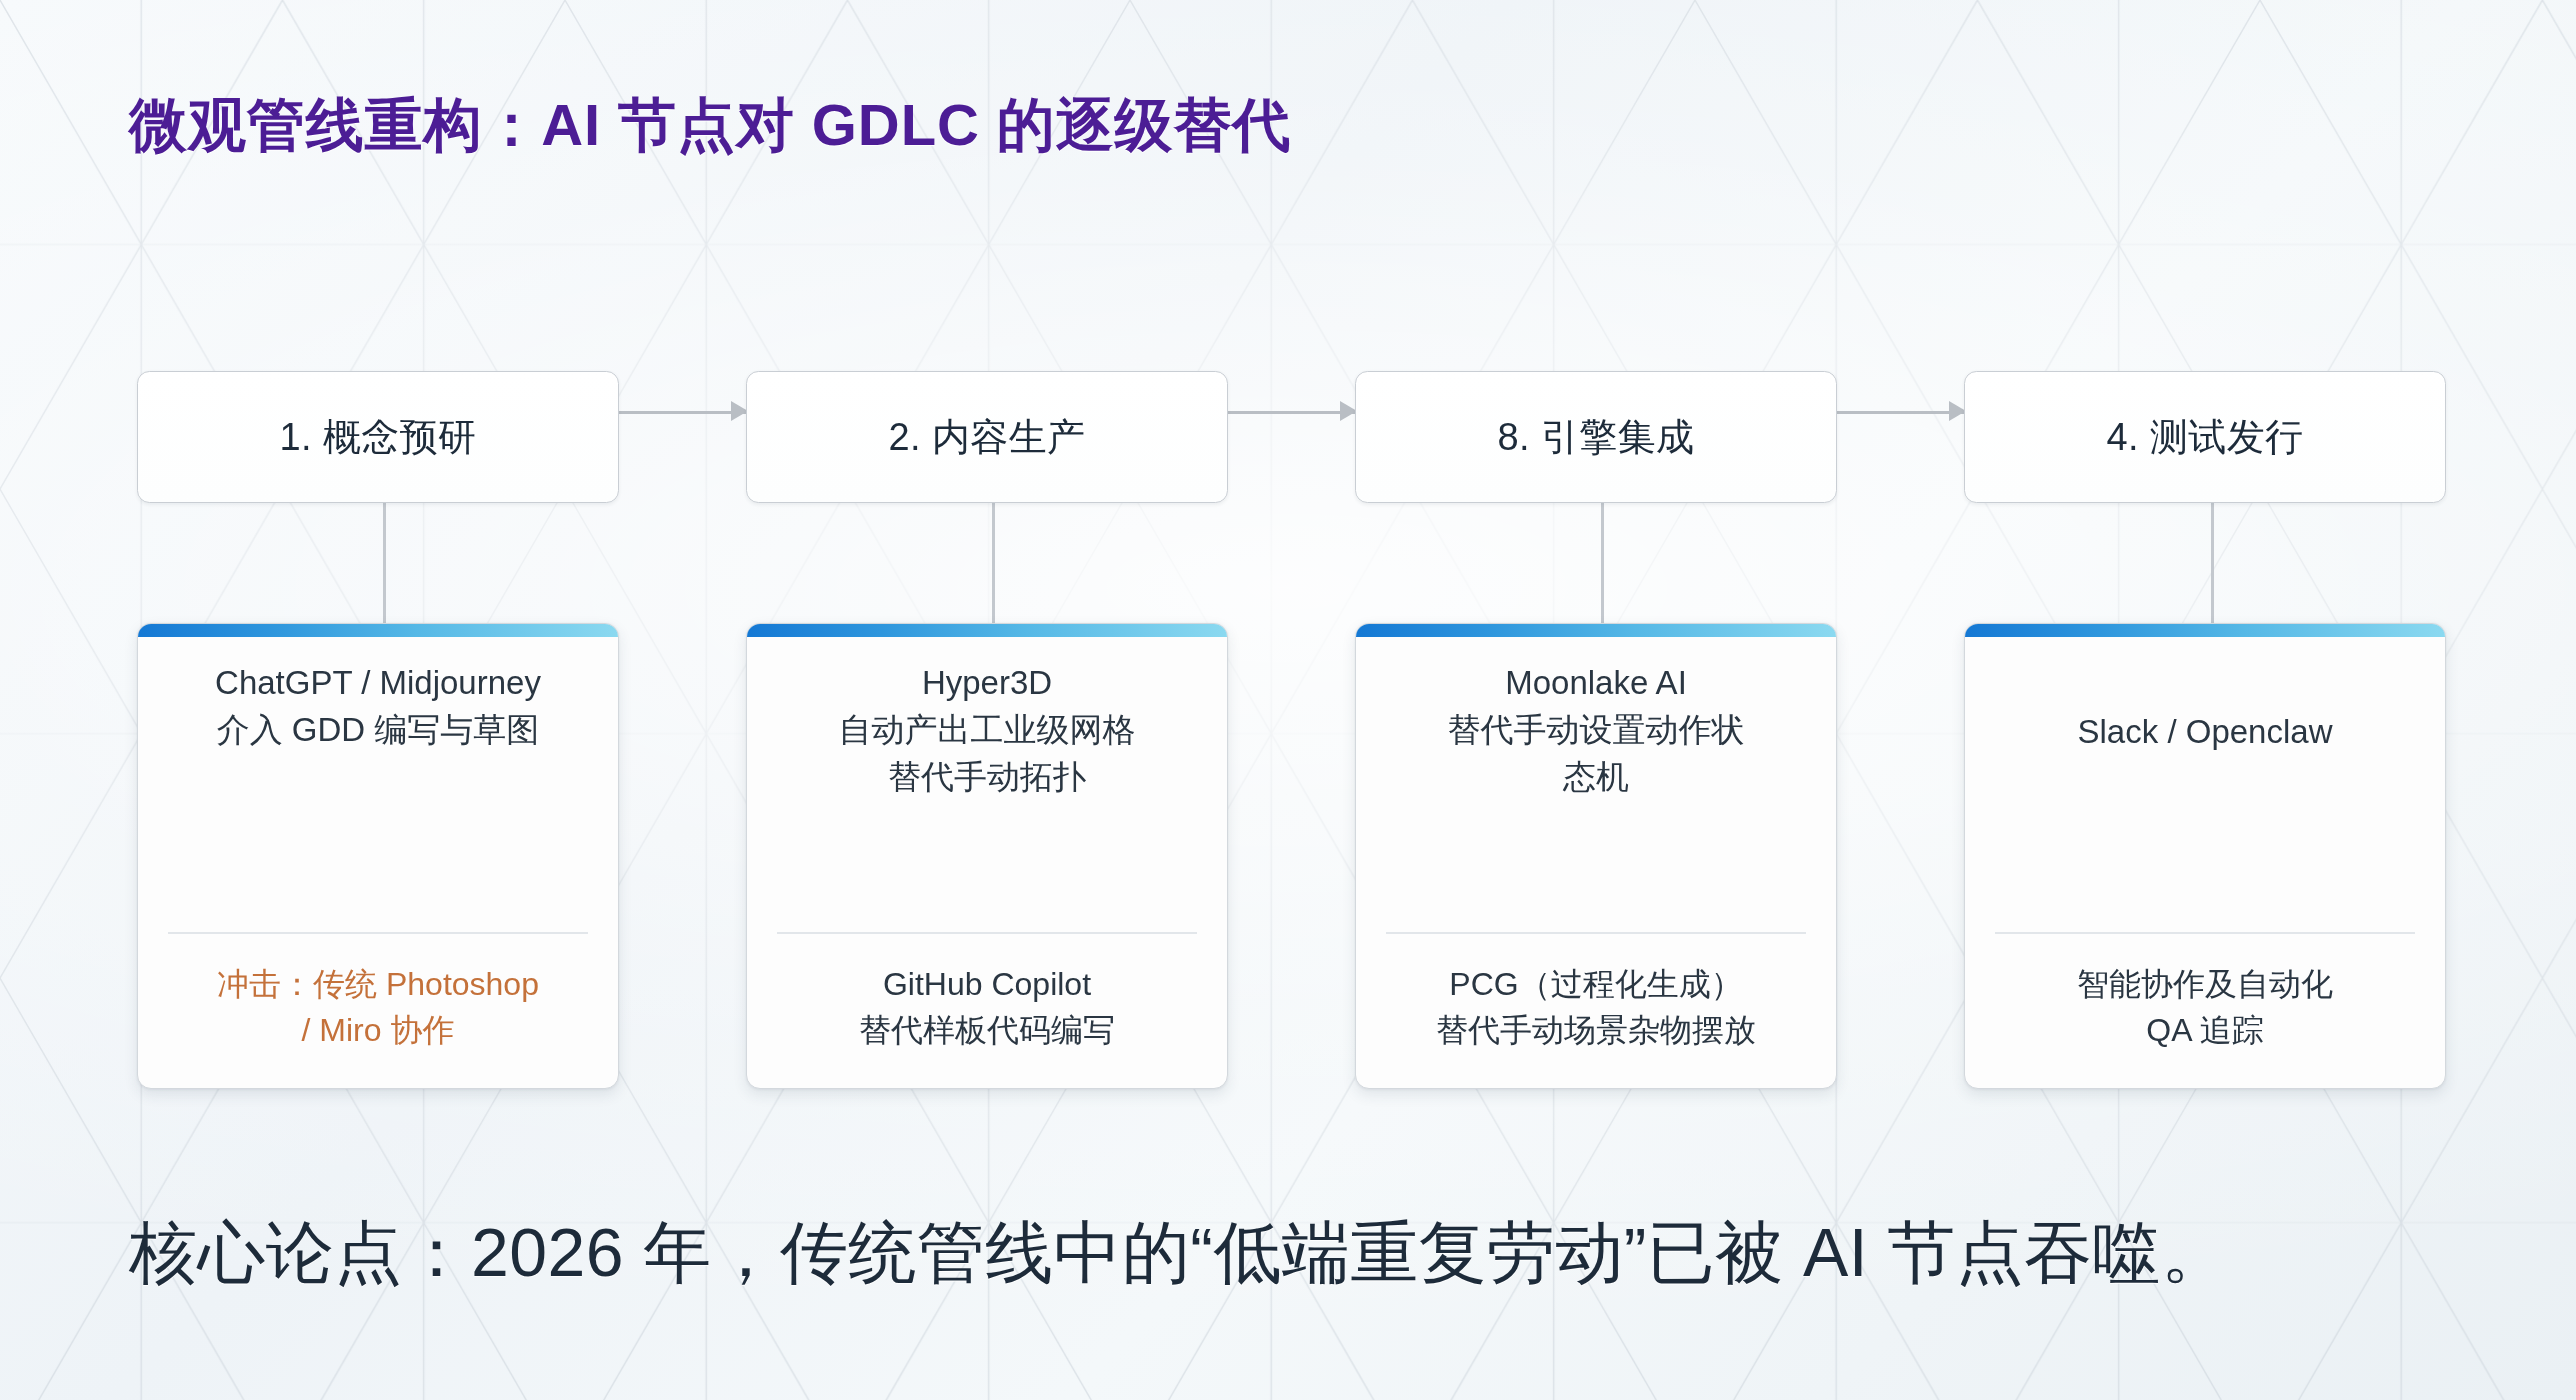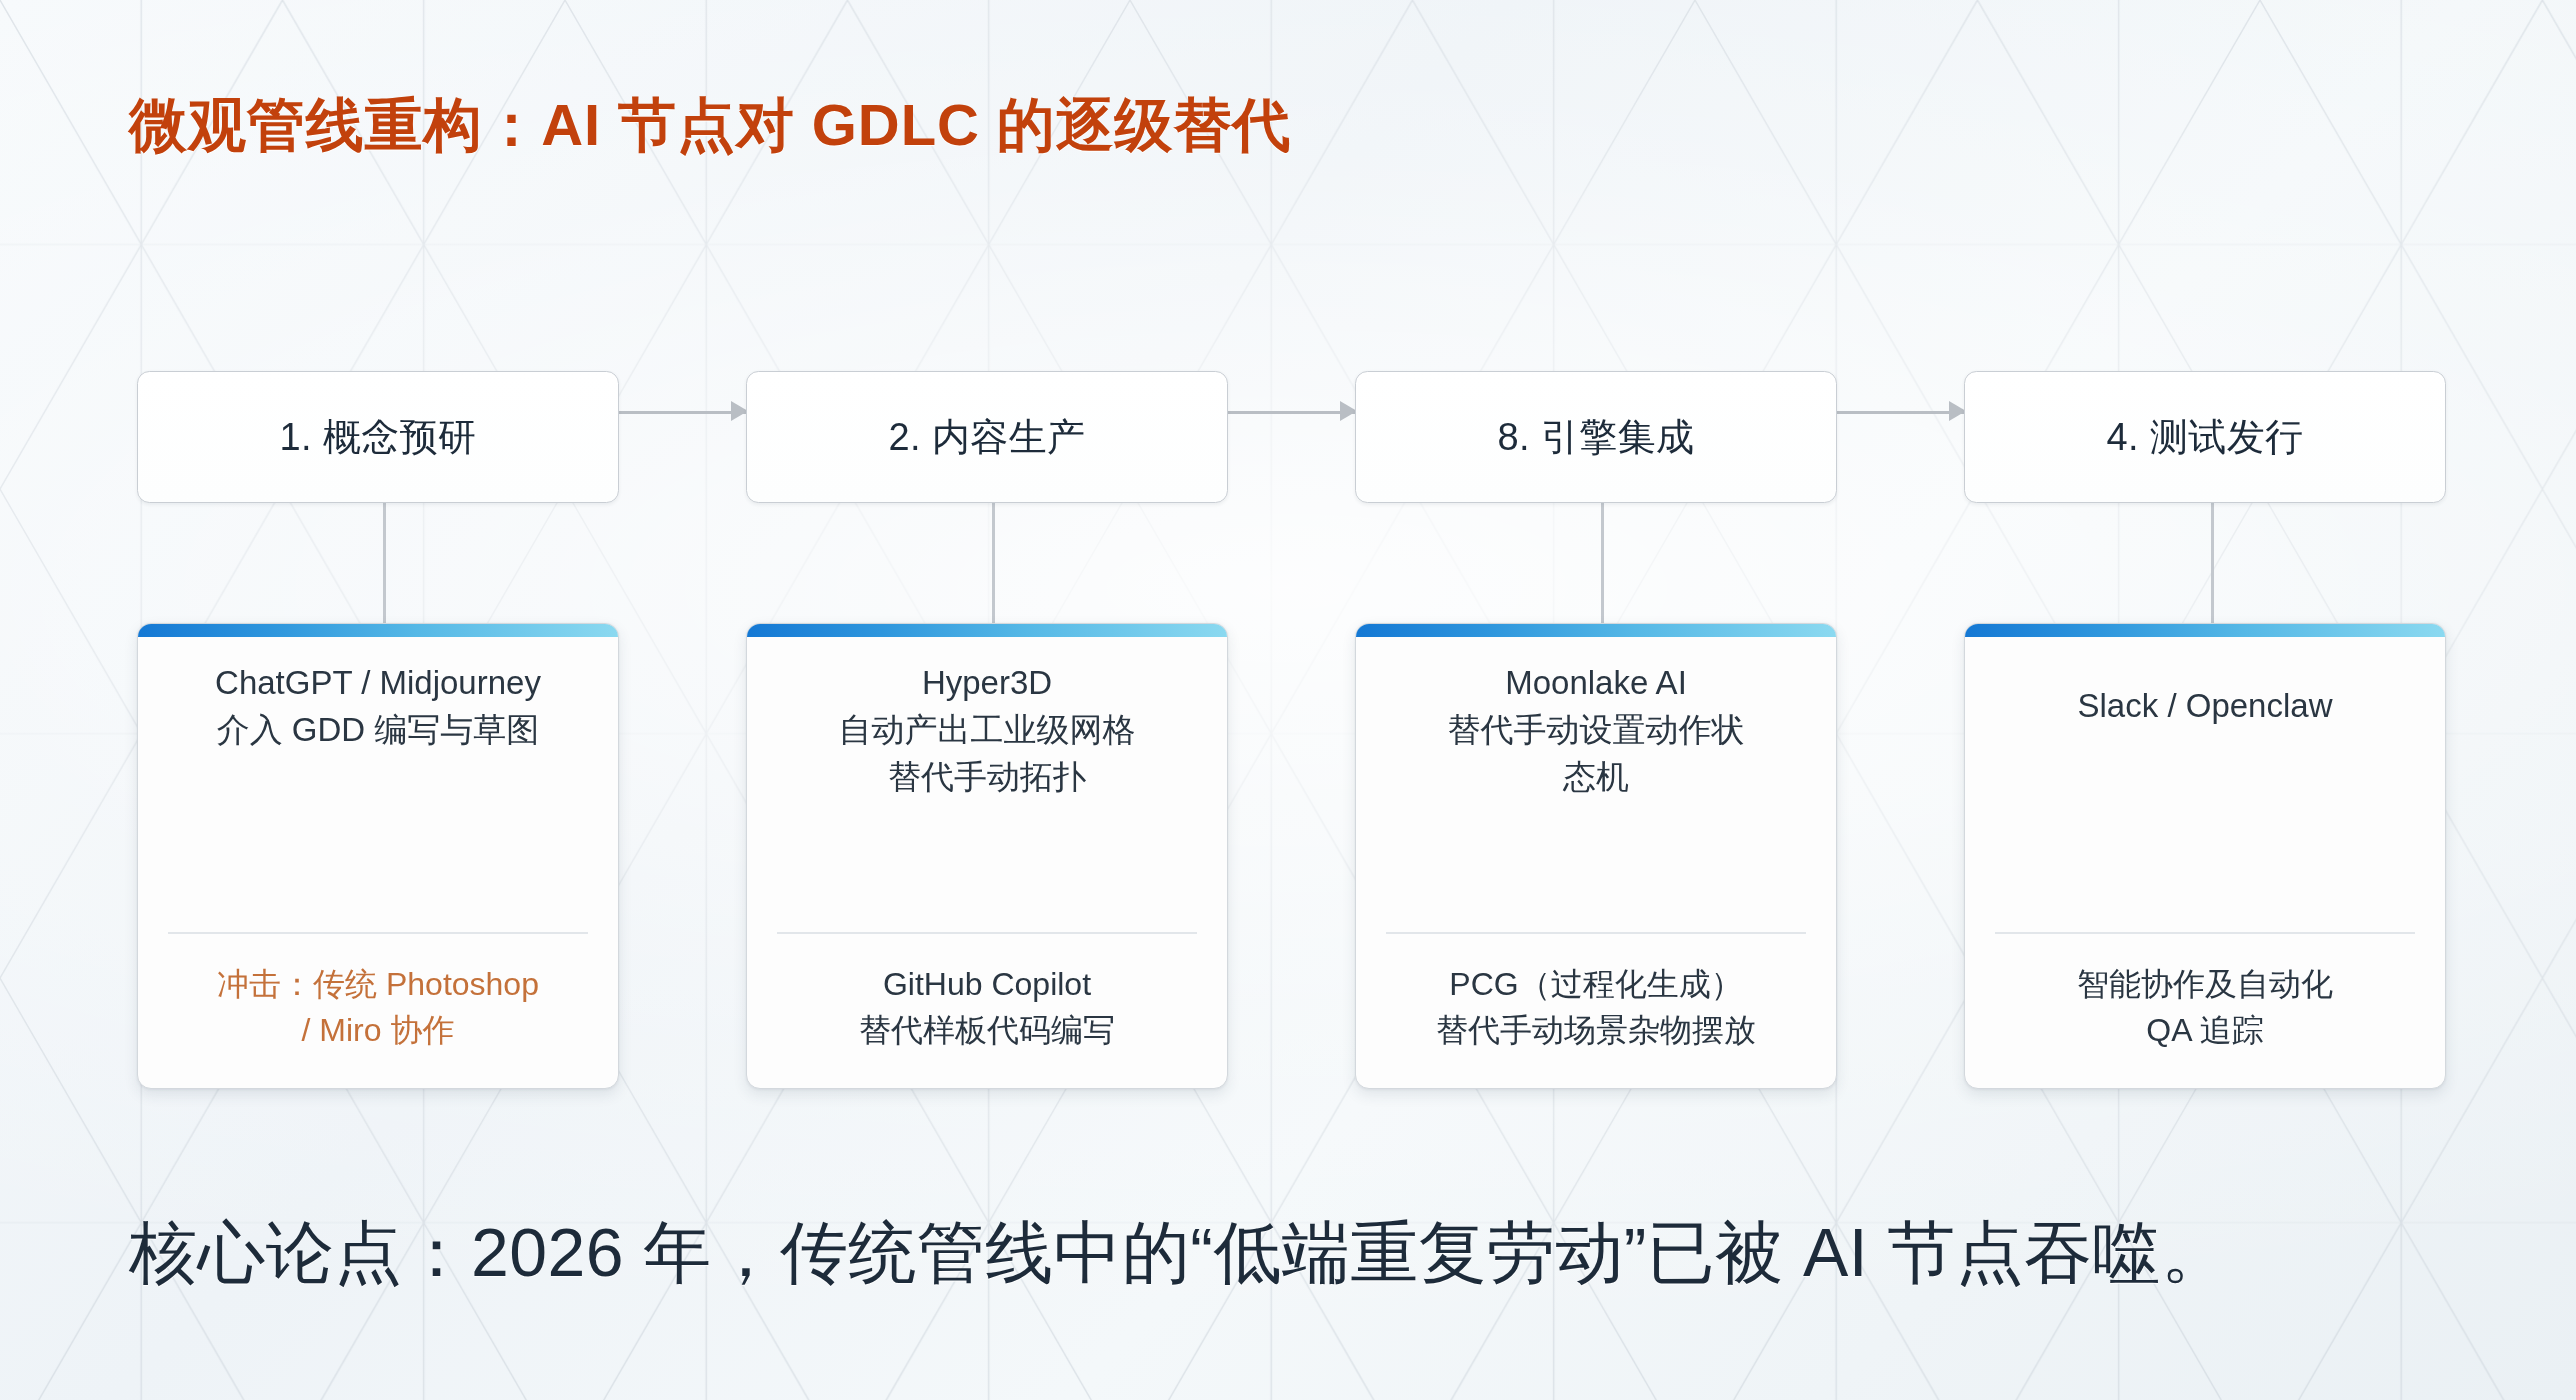--- a/index.html
+++ b/index.html
@@ -21,21 +21,21 @@
   #sheen {
     position:absolute; inset:0; z-index:1; pointer-events:none;
     background:radial-gradient(ellipse 120% 70% at 50% 42%,rgba(255,255,255,.85) 0%,rgba(255,255,255,.25) 45%,rgba(255,255,255,0) 78%);
   }
   #page { position:relative; z-index:2; width:100%; height:100%; }
 
   
   #title {
     position:absolute; left:129px; top:87px;
     font-size:58px; font-weight:bold; letter-spacing:0.9px;
-    color:#c2410c;
+    color:#4c1d95;
     text-shadow:0 0.9px 0 rgba(255,255,255,.9);
     white-space:nowrap;
   }
 
   
   .col { position:absolute; width:482px; top:0; }
   .c0 { left:137px; } .c1 { left:746px; } .c2 { left:1355px; } .c3 { left:1964px; }
 
   
   .stage {
@@ -102,21 +102,21 @@
     height:1.8px; background:#e2e6ea; margin:0 7px; flex:0 0 auto;
   }
   .secondary {
     flex:0 0 auto; padding-top:28px; padding-bottom:35px;
     text-align:center;
     font-size:32px; line-height:1.42; color:#2a3642;
   }
   .secondary.impact { color:#c4713a; }
 
   
-  .card.sparse .primary { padding-top:46px; }
+  .card.sparse .primary { padding-top:72px; }
 
   
   #conclusion {
     position:absolute; left:129px; top:1208px;
     font-size:68px; font-weight:normal; letter-spacing:0.4px;
     color:#1d2b3a;
     text-shadow:0 0.9px 0 rgba(255,255,255,.9);
     white-space:nowrap;
   }
 </style>

